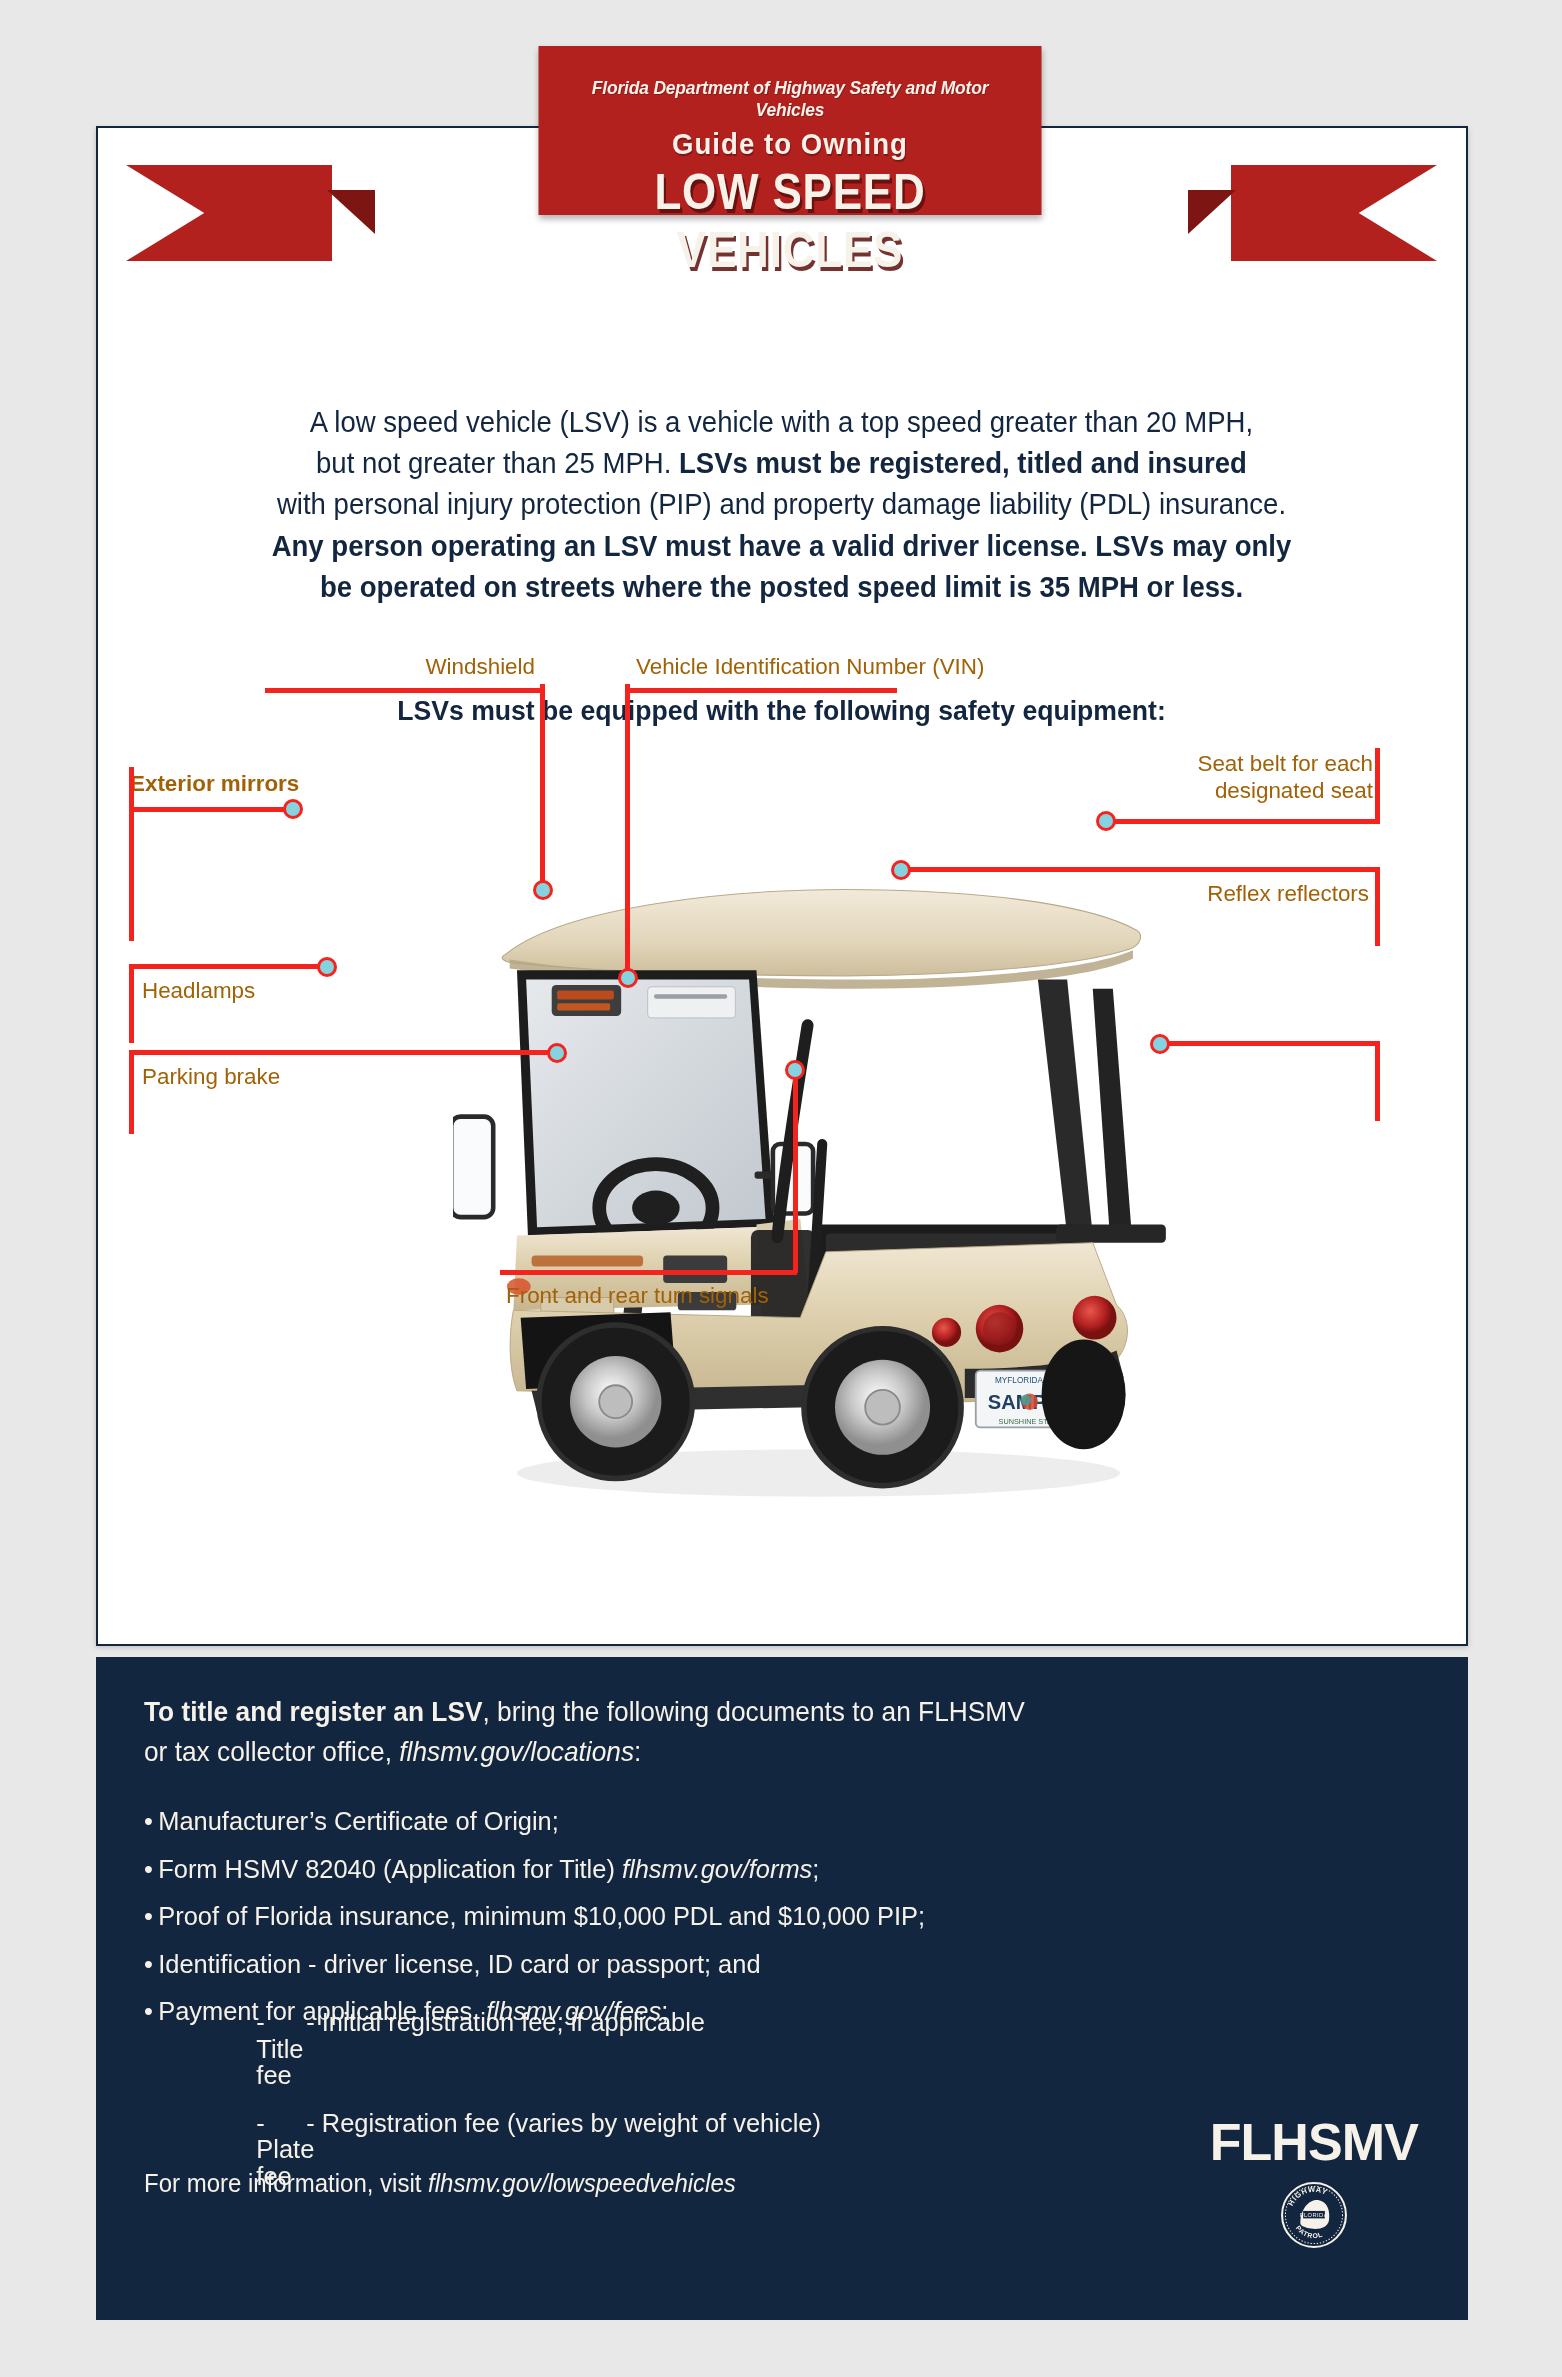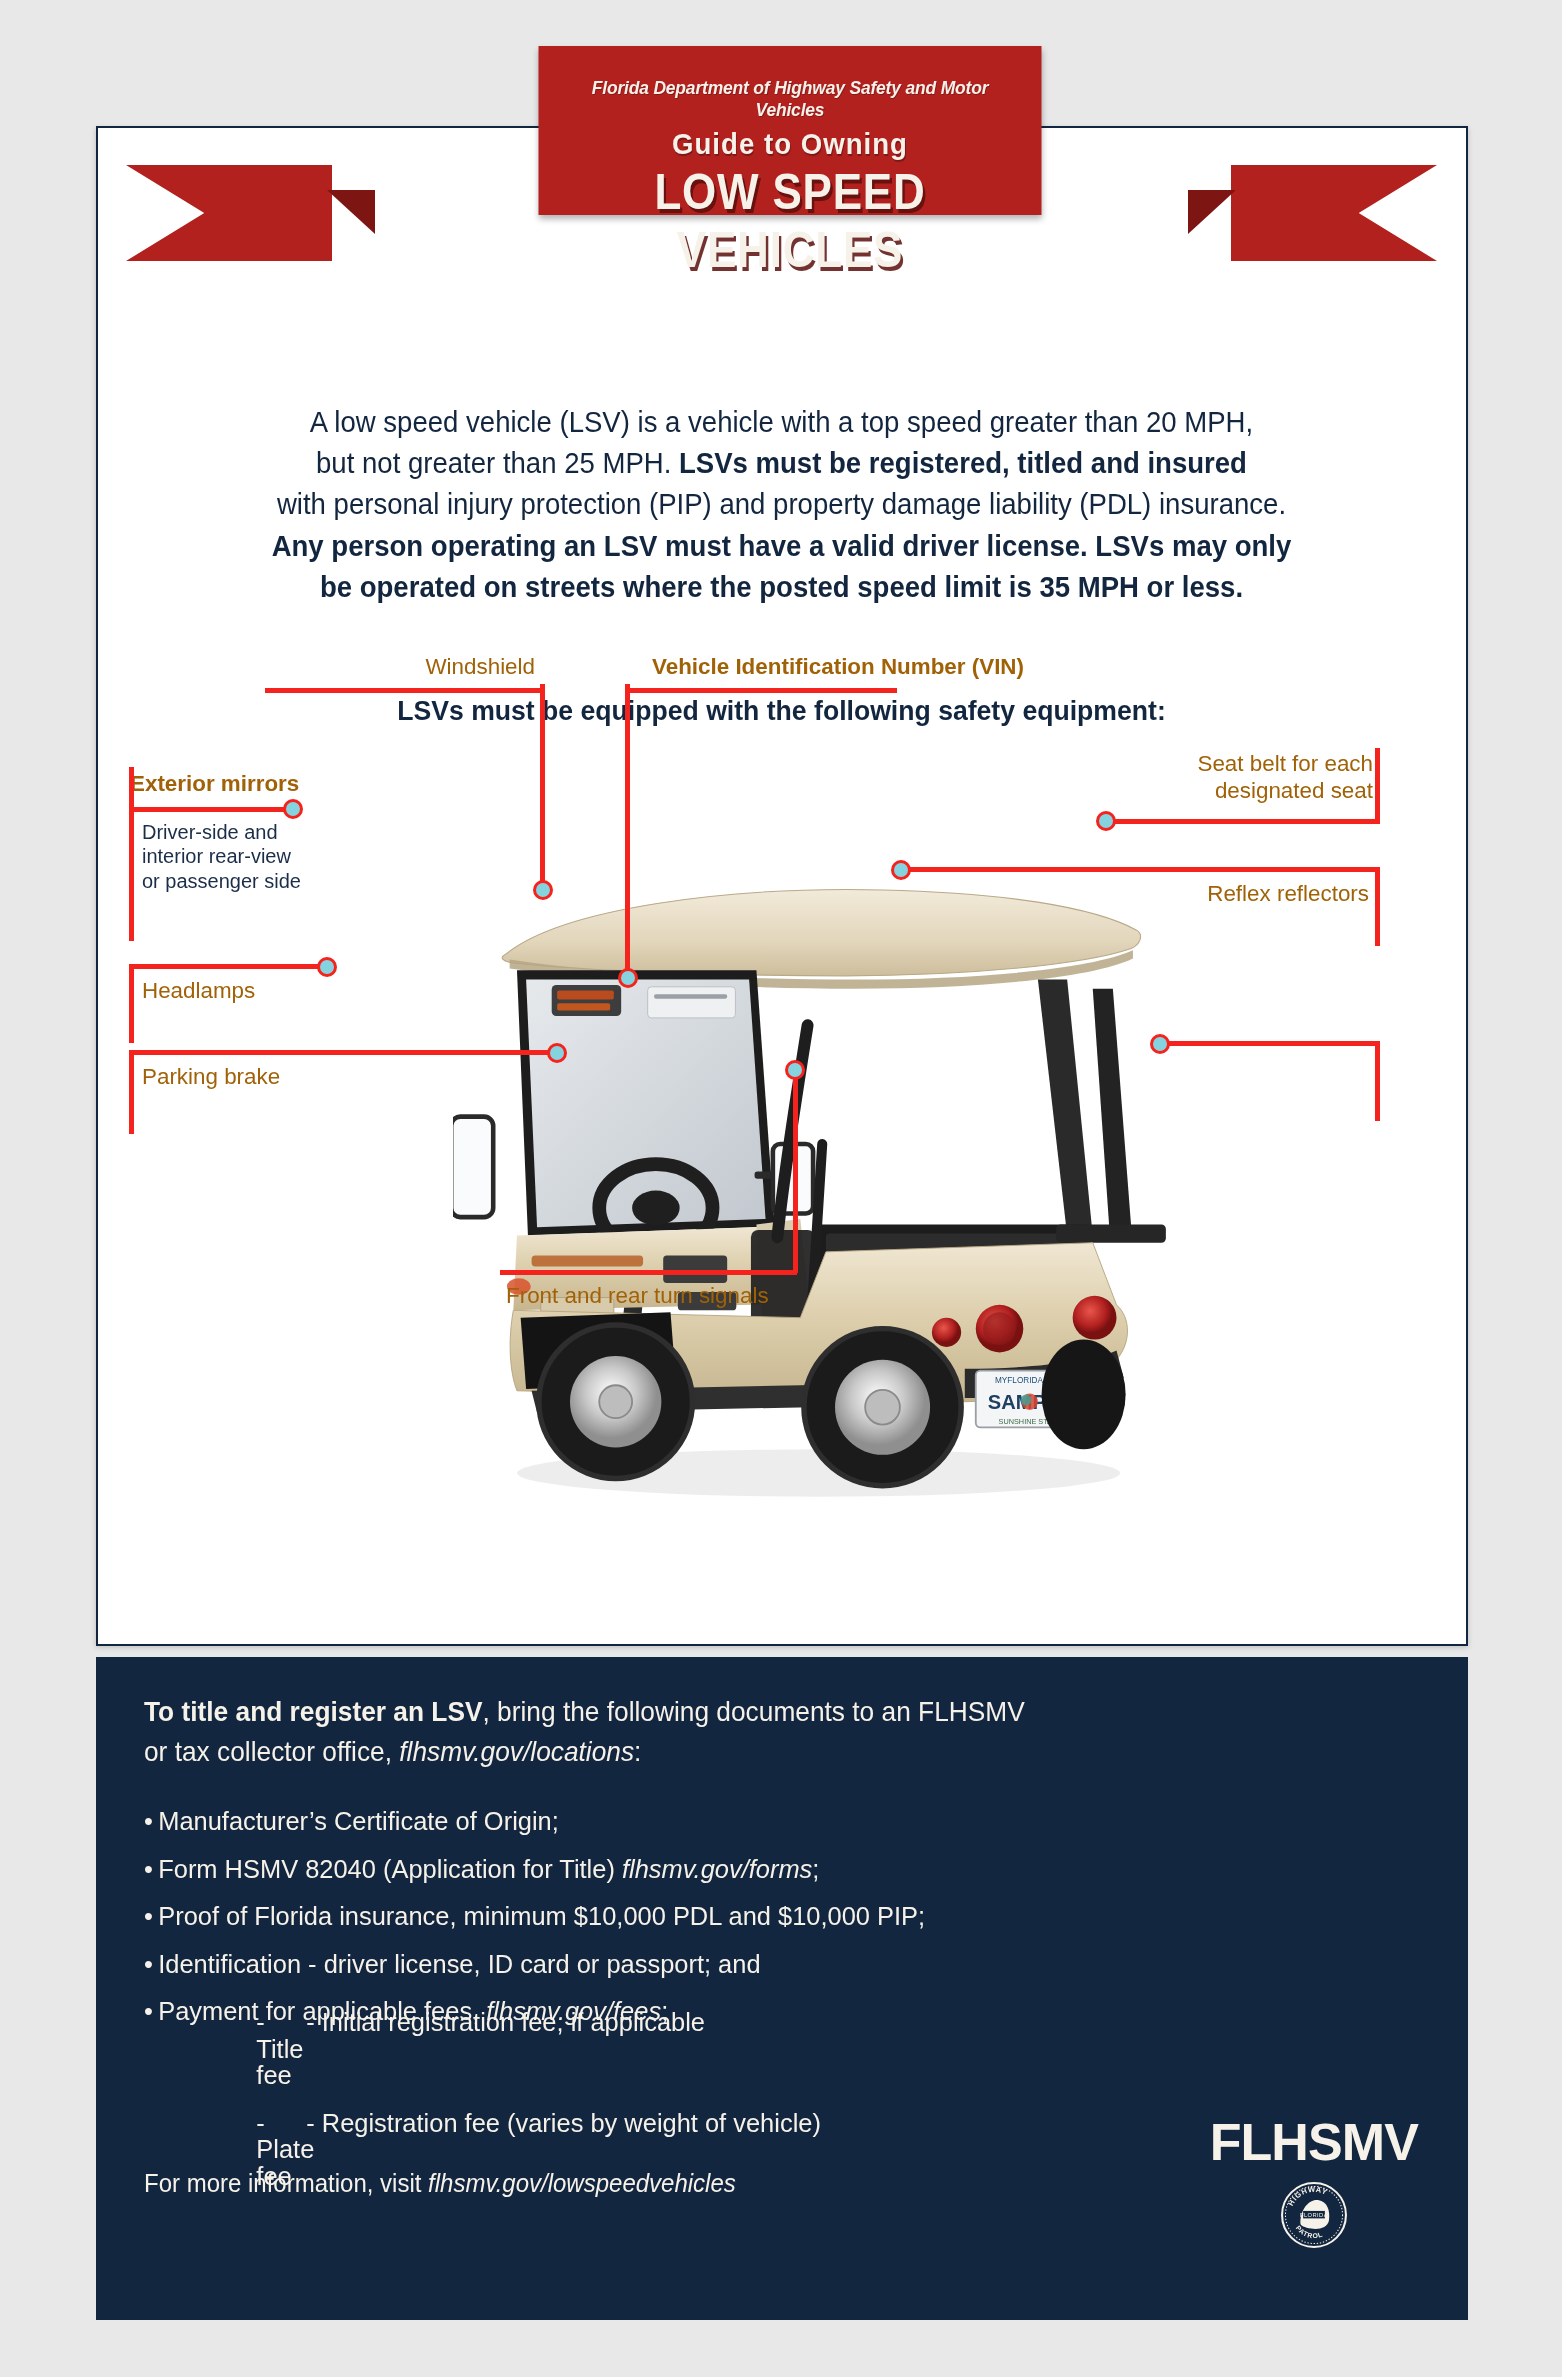--- a/index.html
+++ b/index.html
@@ -337,38 +337,35 @@
       <g>
         <ellipse cx="690" cy="604" rx="46" ry="60" fill="#161616"></ellipse>
       </g>
     </svg>
 
     <div class="lbl r" style="left:110px; top:-88px; width:329px;">Windshield</div>
     <div class="rl" style="left:169px; top:-53px; width:279px; height:4.6px;"></div>
     <div class="rl" style="left:444px; top:-57px; width:4.6px; height:206px;"></div>
     <div class="dot" style="left:437px; top:139px;"></div>
 
-    <div class="lbl l" style="left:556px; top:-88px; width:512px;font-weight:bold;">Vehicle Identification Number (VIN)</div>
+    <div class="lbl l" style="left:540px; top:-88px; width:512px;">Vehicle Identification Number (VIN)</div>
     <div class="rl" style="left:529px; top:-53px; width:272px; height:4.6px;"></div>
     <div class="rl" style="left:529px; top:-57px; width:4.6px; height:293px;"></div>
     <div class="dot" style="left:522px; top:227px;"></div>
 
     <div class="lbl r" style="right:95px; top:9.1px; width:384px;">Seat belt for each
 designated seat</div>
     <div class="rl" style="right:88px; top:7.3px; width:4.6px; height:75px;"></div>
     <div class="rl" style="right:88px; top:78px; width:273px; height:4.6px;"></div>
     <div class="dot" style="left:1000px; top:70px;"></div>
 
     <div class="lbl l" style="left:34px; top:29px; width:329px; font-weight:bold;">Exterior mirrors</div>
     <div class="rl" style="left:33px; top:25.6px; width:4.6px; height:174px;"></div>
     <div class="rl" style="left:33px; top:66px; width:163px; height:4.6px;"></div>
     <div class="dot" style="left:187px; top:58px;"></div>
-    <div class="lbl l small" style="left:46px; top:79px; width:302px; color:#1b2e49;">Driver-side and
-interior rear-view
-or passenger side</div>
 
     <div class="rl" style="right:88px; top:126px; width:4.6px; height:79px;"></div>
     <div class="rl" style="right:88px; top:126px; width:485px; height:4.6px;"></div>
     <div class="dot" style="left:795px; top:119px;"></div>
     <div class="lbl r" style="right:99px; top:139px; width:384px;">Reflex reflectors</div>
 
     <div class="rl" style="left:33px; top:223px; width:4.6px; height:79px;"></div>
     <div class="rl" style="left:33px; top:223px; width:197px; height:4.6px;"></div>
     <div class="dot" style="left:221px; top:216px;"></div>
     <div class="lbl l" style="left:46px; top:236px; width:302px;">Headlamps</div>

